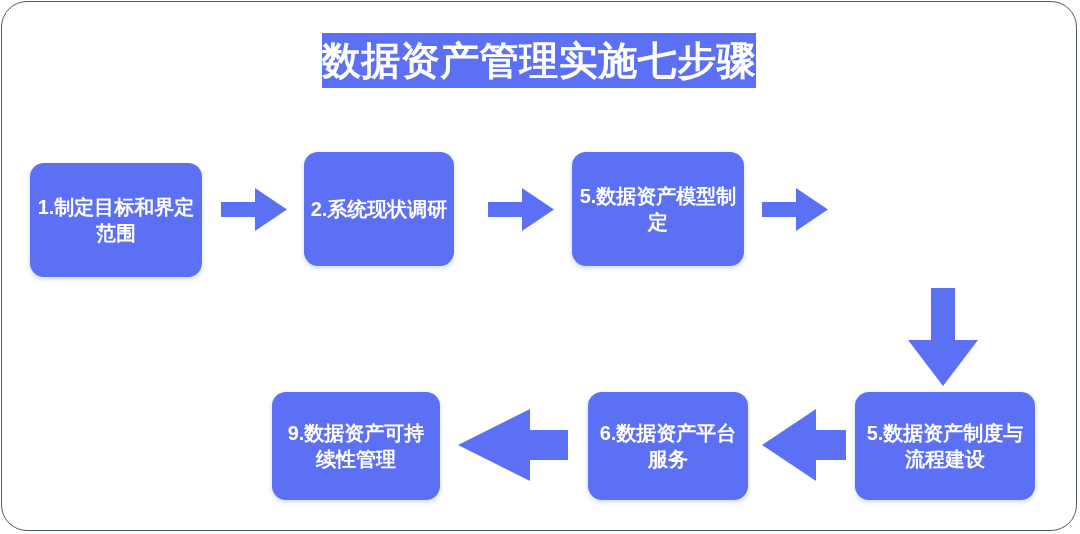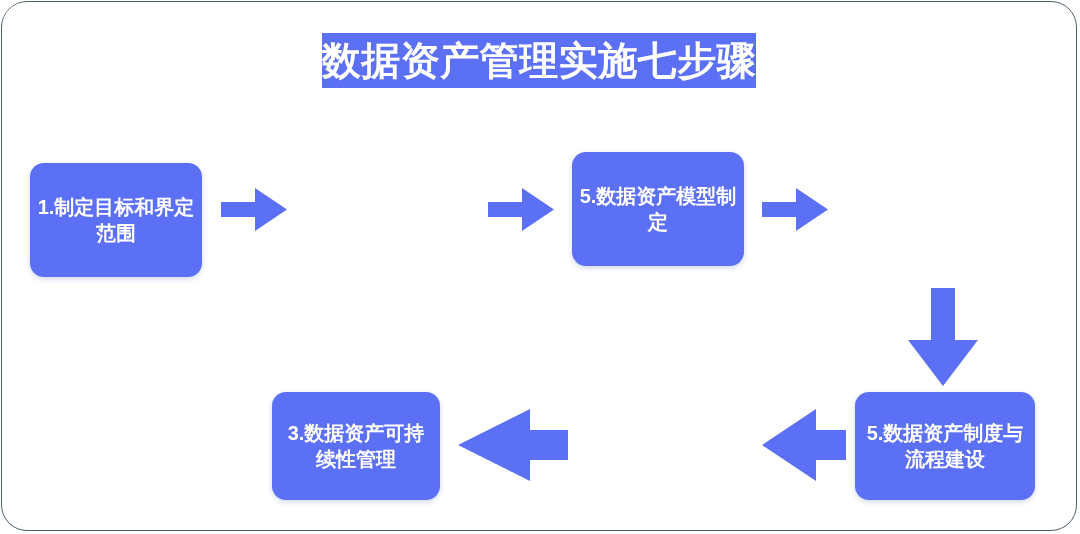--- a/index.html
+++ b/index.html
@@ -7,21 +7,20 @@
     padding: 0;
     background: #ffffff;
   }
   #canvas {
     position: relative;
     width: 1080px;
     height: 534px;
     background: #ffffff;
     overflow: hidden;
     font-family: "Liberation Sans", "DejaVu Sans", sans-serif;
-    border-radius: 30px;
   }
   
   #frame {
     position: absolute;
     left: 1px;
     top: 1px;
     width: 1076px;
     height: 530px;
     border: 1.5px solid #4e6355;
     border-radius: 26px;
@@ -89,33 +88,39 @@
   <div id="frame"></div>
 
   <div id="title-band">
     <span id="title-text">数据资产管理实施七步骤</span>
   </div>
 
   <div class="step-box" style="left:30px; top:163px; width:172px; height:114px;">
     <span class="step-label">1.制定目标和界定范围</span>
   </div>
 
+  <div class="step-box" style="left:304px; top:152px; width:150px; height:114px;">
+    <span class="step-label">2.系统现状调研</span>
+  </div>
 
   <div class="step-box" style="left:572px; top:152px; width:172px; height:114px;">
     <span class="step-label">5.数据资产模型制定</span>
   </div>
 
 
   <div class="step-box" style="left:855px; top:392px; width:180px; height:108px;">
     <span class="step-label">5.数据资产制度与流程建设</span>
   </div>
 
+  <div class="step-box" style="left:588px; top:392px; width:160px; height:108px;">
+    <span class="step-label">6.数据资产平台服务</span>
+  </div>
 
   <div class="step-box" style="left:272px; top:392px; width:168px; height:108px;">
-    <span class="step-label">3.数据资产可持续性管理</span>
+    <span class="step-label">9.数据资产可持续性管理</span>
   </div>
 
   <div class="arrow" style="left:221px; top:186px; width:66px; height:47px;">
     <svg width="66" height="47" viewBox="0 0 66 47">
       <polygon points="0,16 34,16 34,2 66,23.5 34,45 34,31 0,31" fill="#5c70f5"></polygon>
     </svg>
   </div>
 
   <div class="arrow" style="left:488px; top:186px; width:66px; height:47px;">
     <svg width="66" height="47" viewBox="0 0 66 47">

